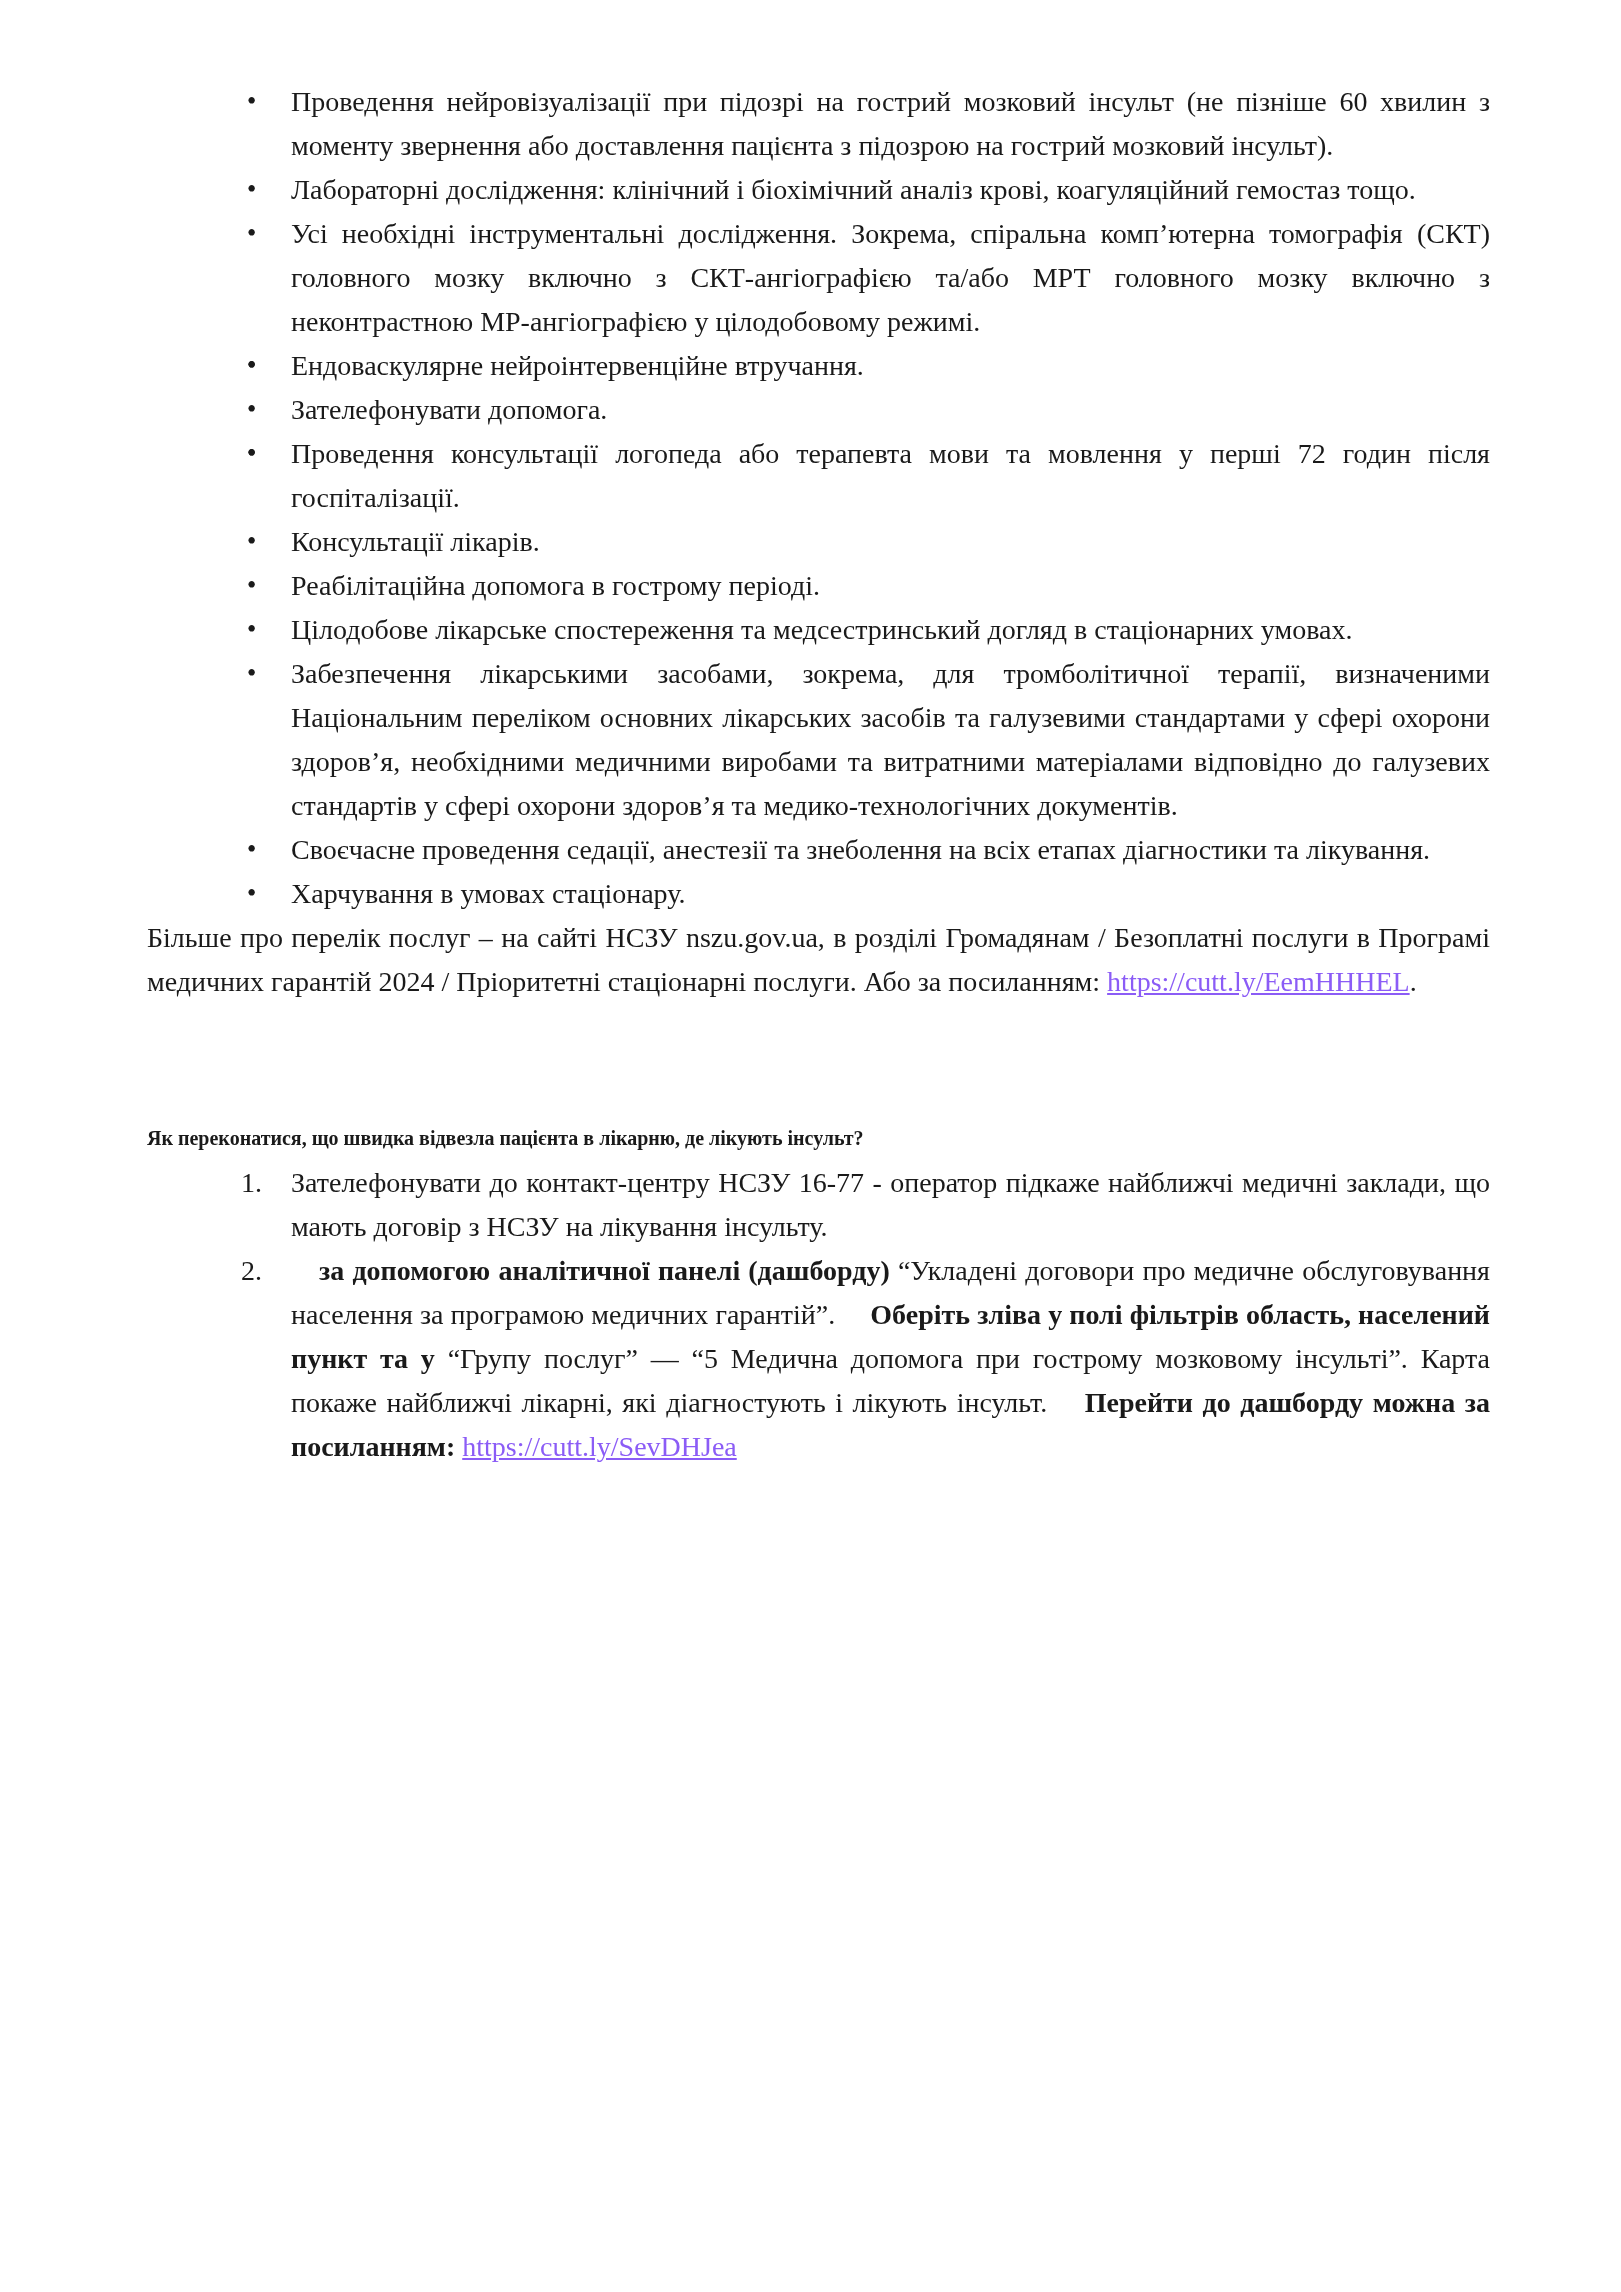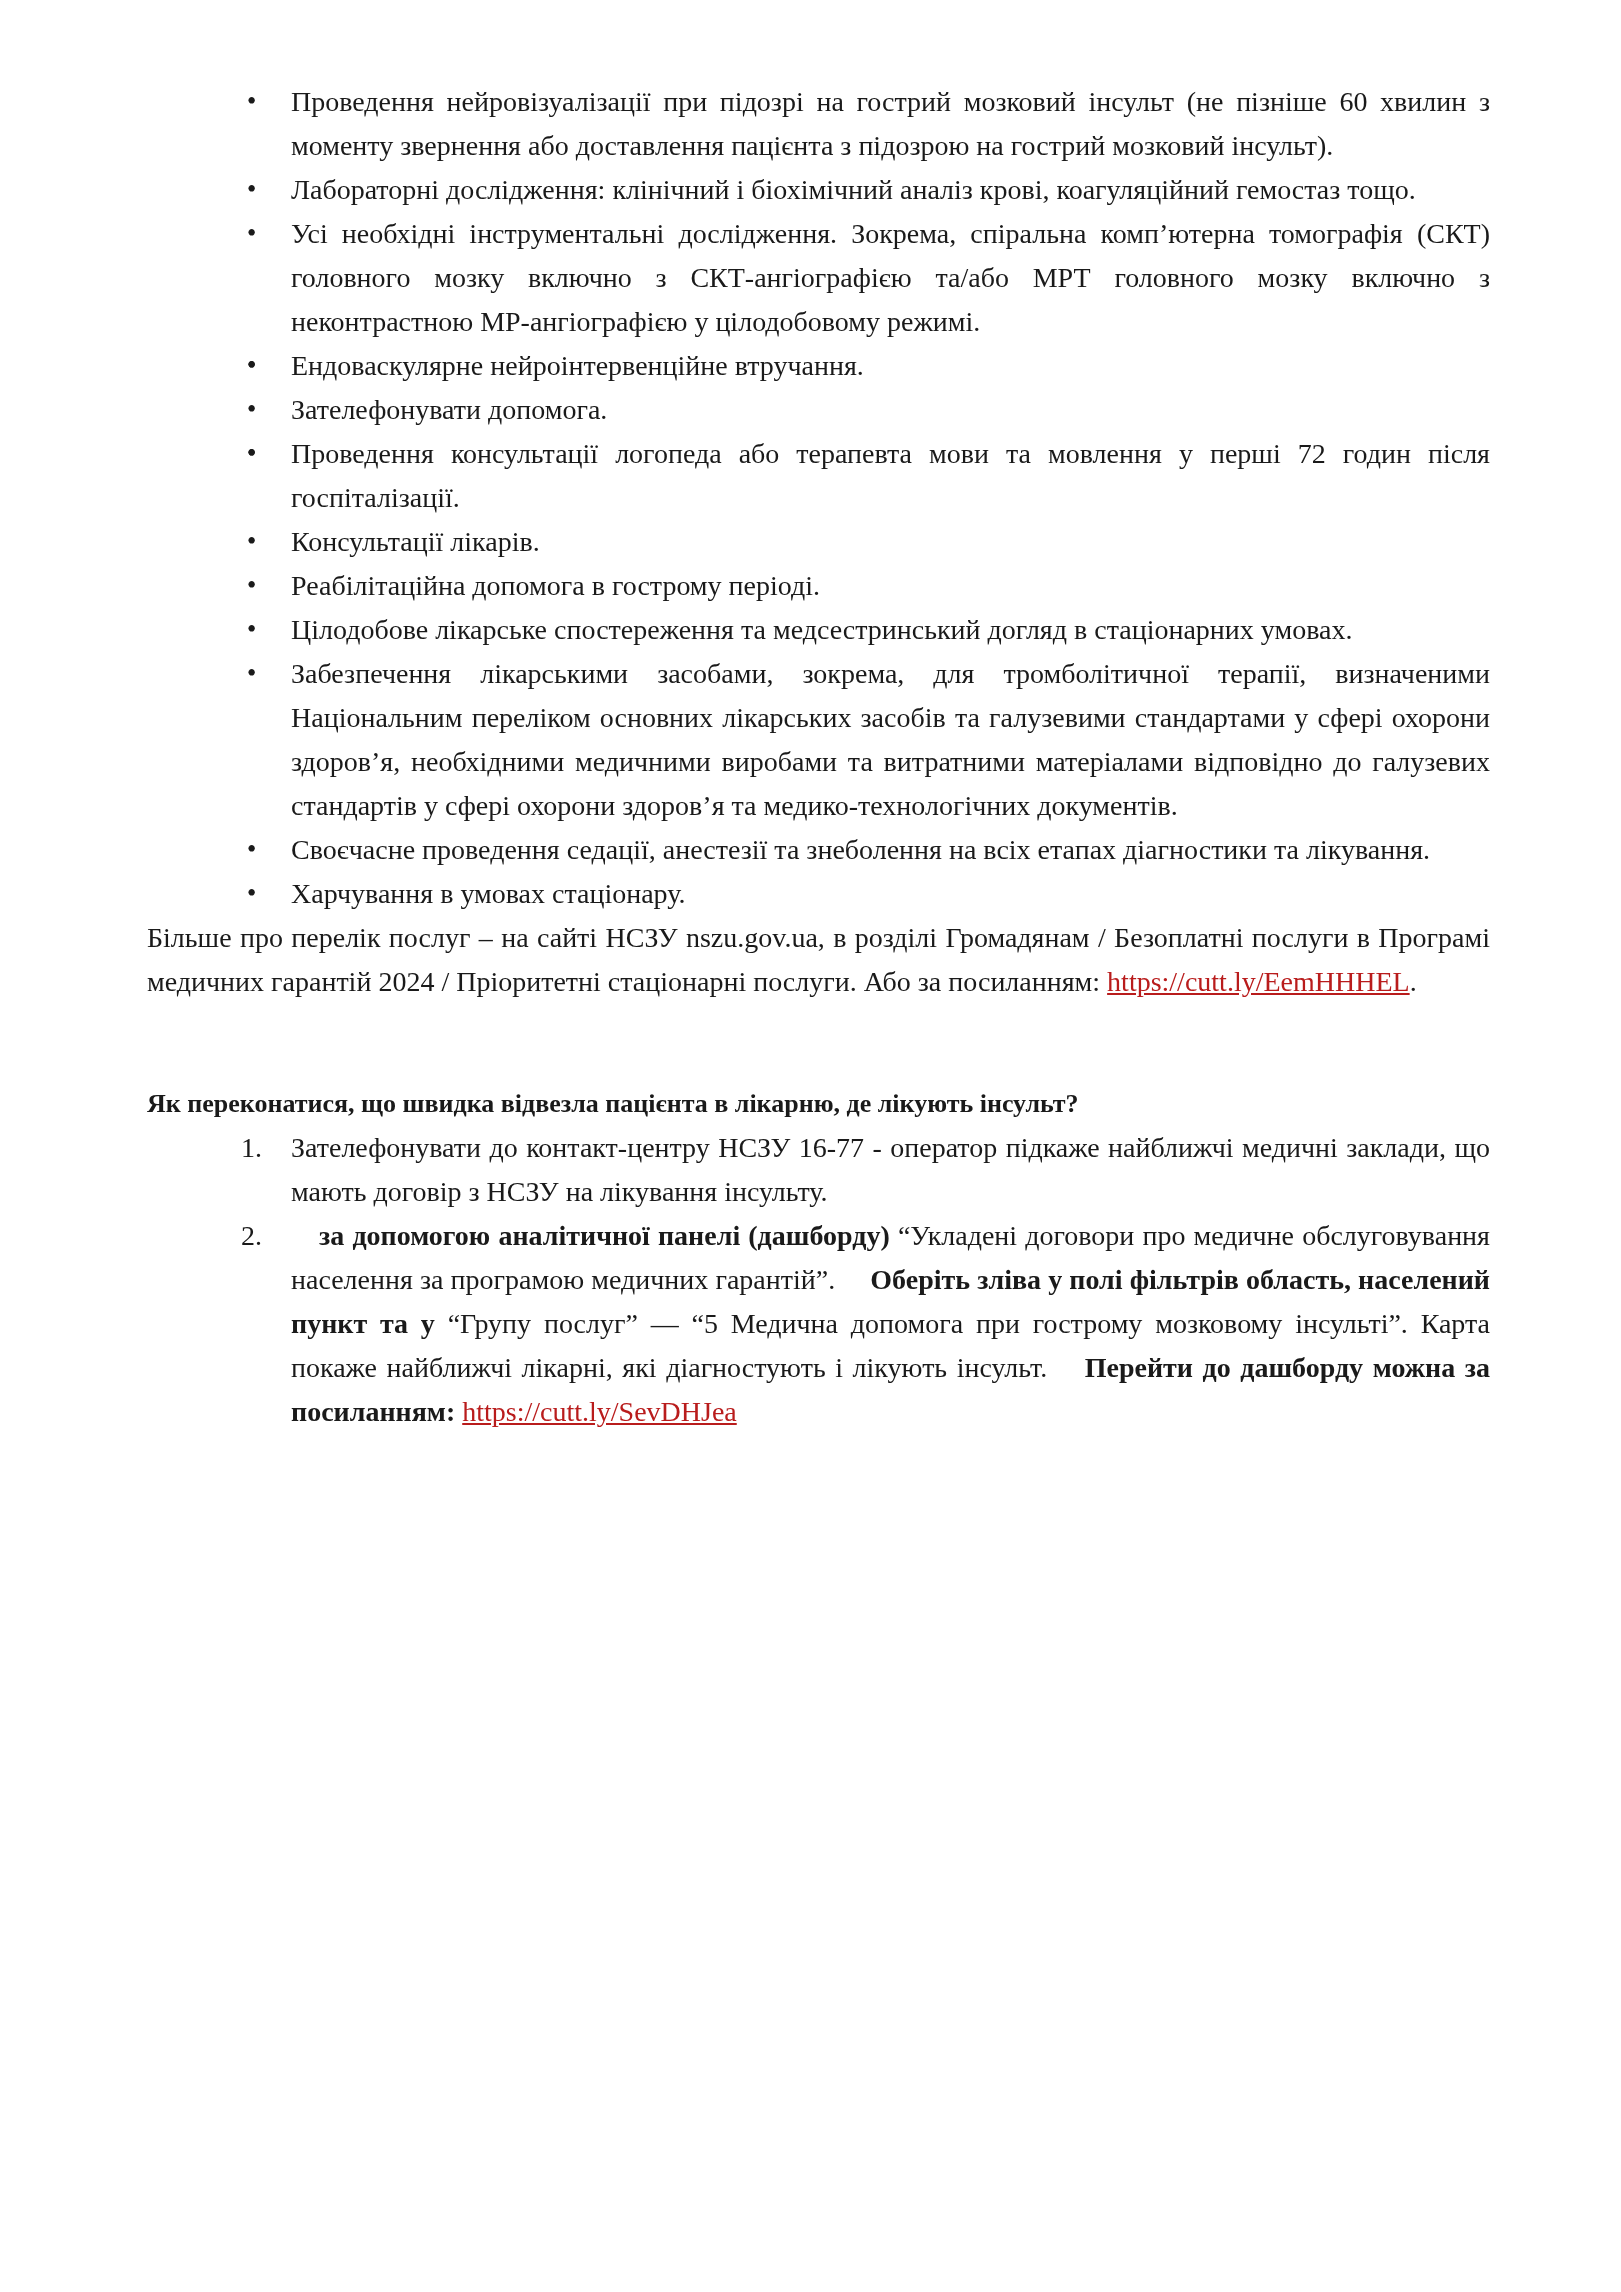--- a/index.html
+++ b/index.html
@@ -35,22 +35,22 @@
     position: absolute;
     left: 100px;
     top: -1px;
     font-size: 26.5px;
   }
   p.more-info {
     margin: 0;
     text-align: justify;
   }
   h2.question {
-    margin: 77px 0 0 0;
-    font-size: 26px;
+    margin: 112px 0 0 0;
+    font-size: 20px;
     line-height: 45px;
     font-weight: bold;
     text-align: justify;
   }
   ol.steps {
     list-style: none;
     margin: 0;
     padding: 0;
   }
   ol.steps li {
@@ -58,21 +58,21 @@
     padding-left: 144px;
     text-align: justify;
   }
   ol.steps .num {
     position: absolute;
     left: 94px;
     top: 0;
   }
   .seg-bold { font-weight: bold; margin-left: 28px; }
   a.doclink {
-    color: #b91c1c;
+    color: #8b5cf6;
     text-decoration: underline;
     cursor: pointer;
   }
 </style>
 </head>
 <body>
 
 <div class="page">
 
   <ul class="services">

